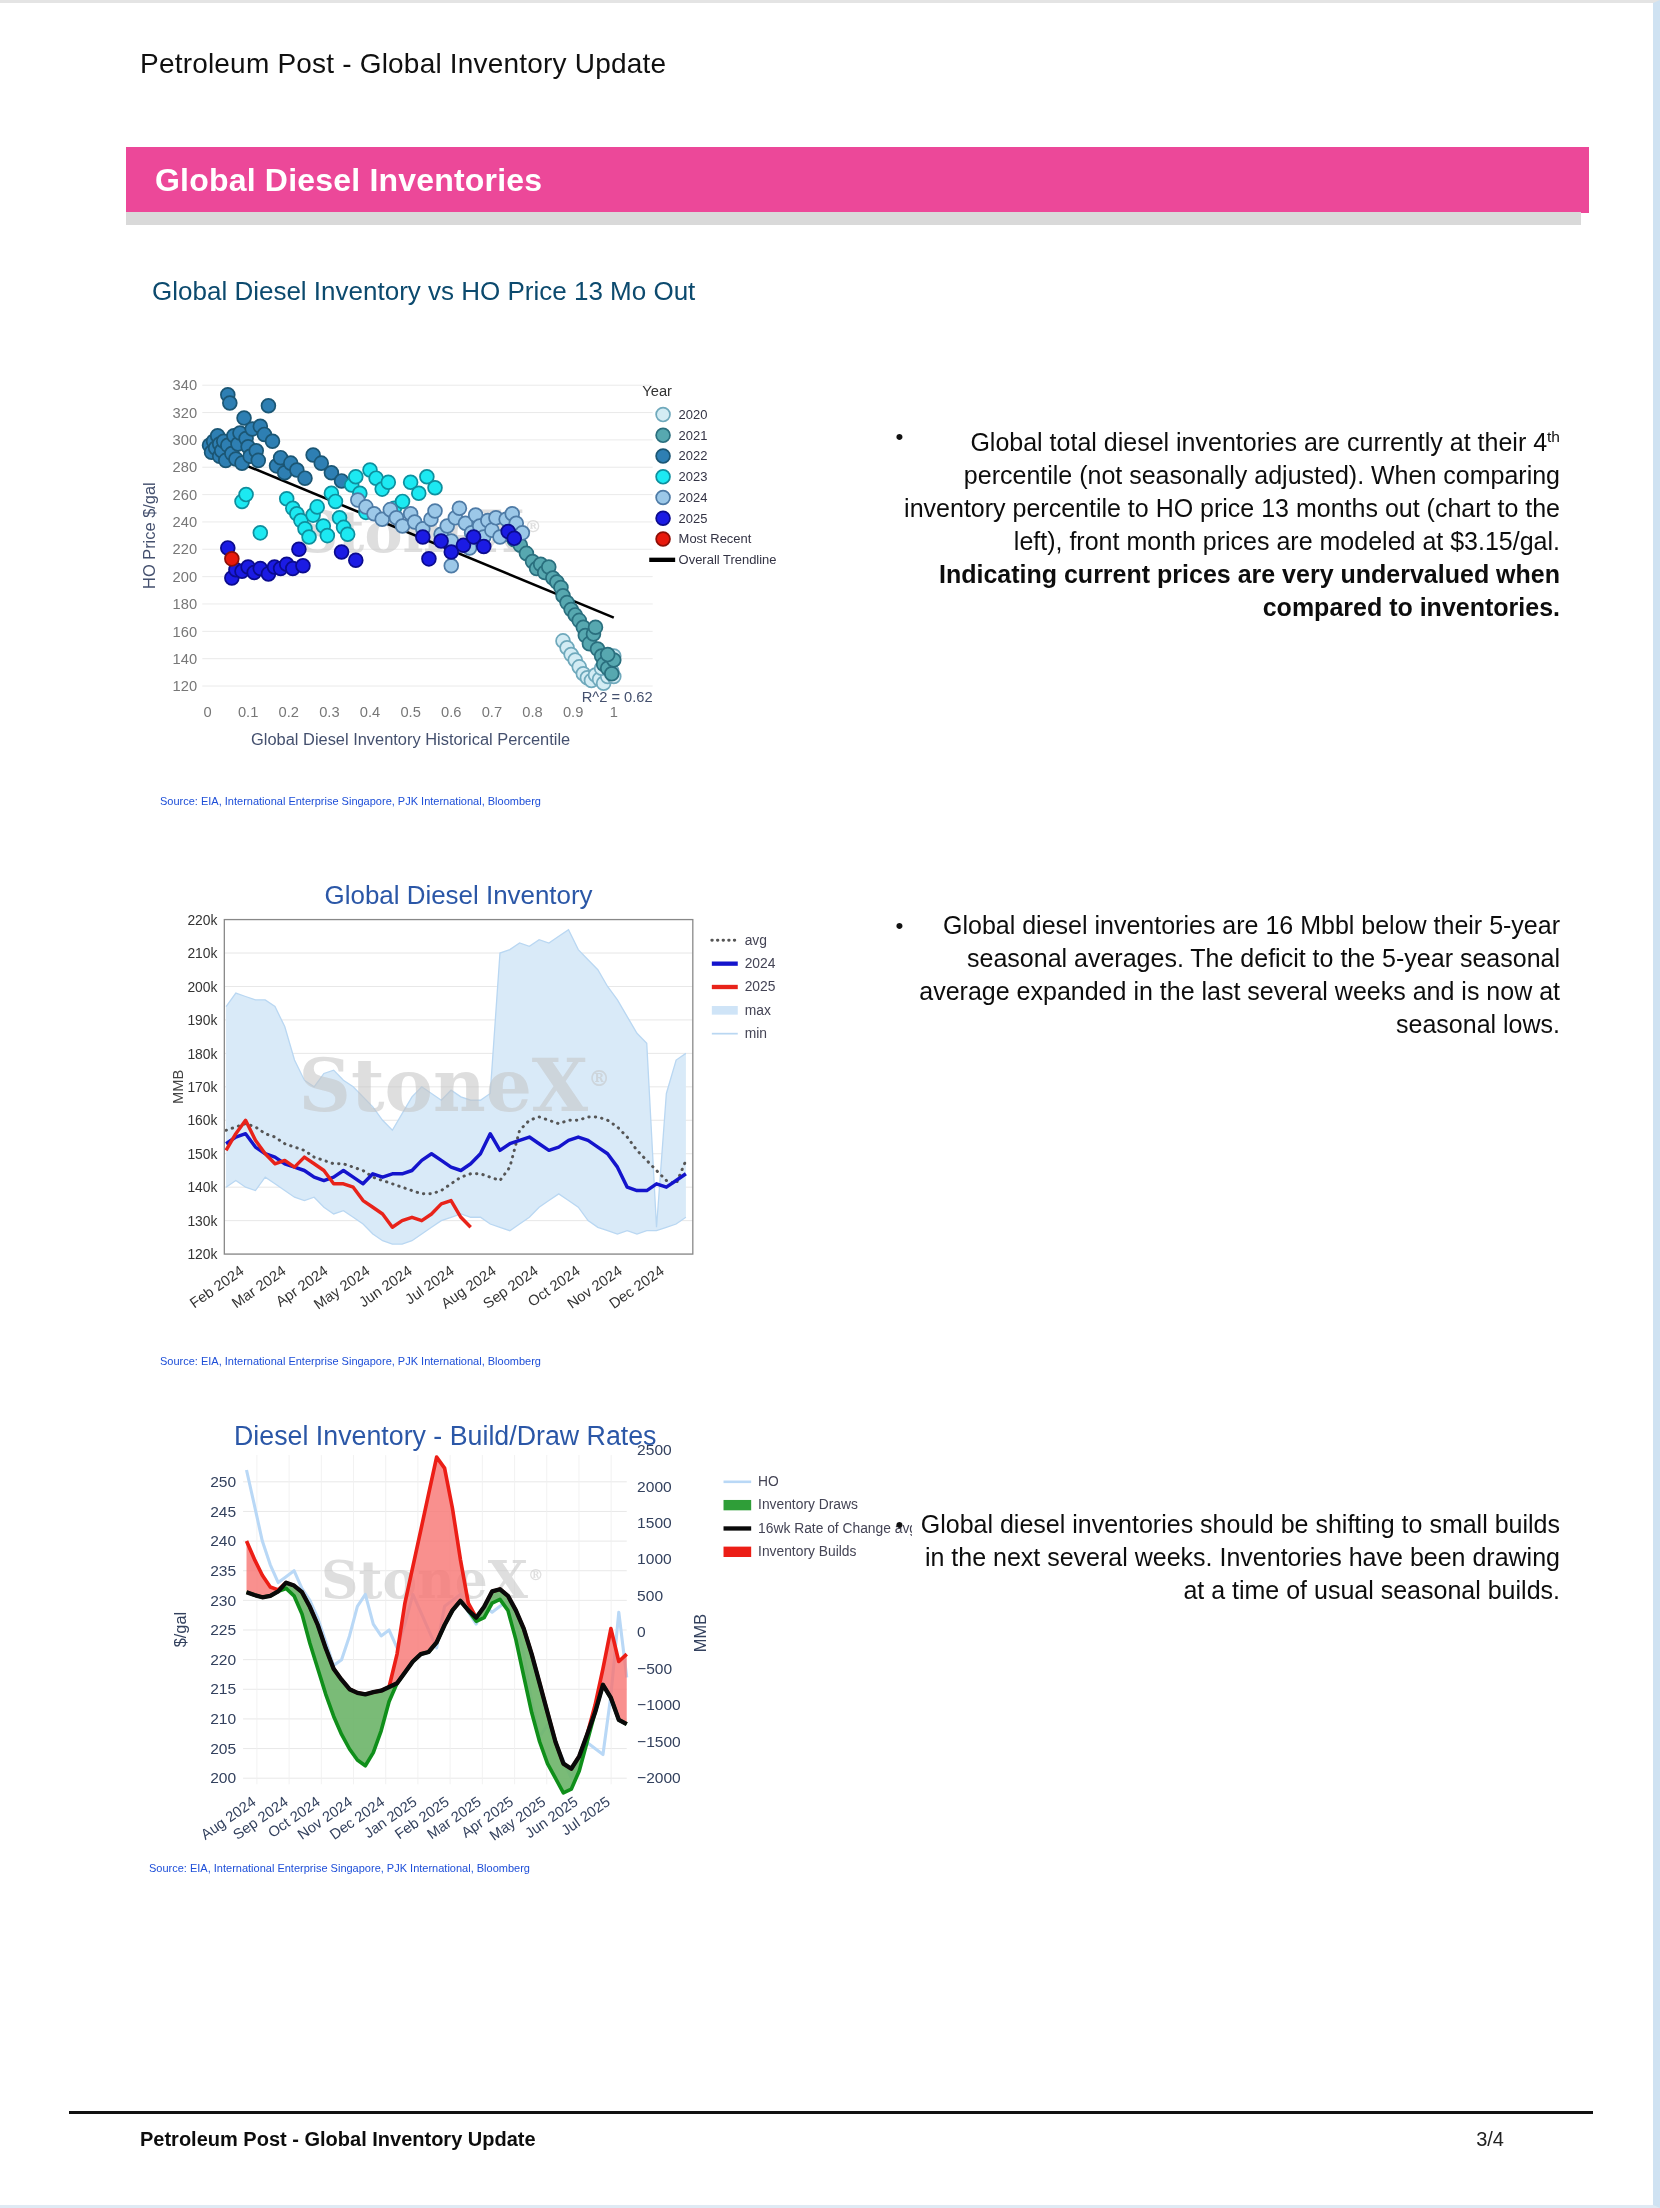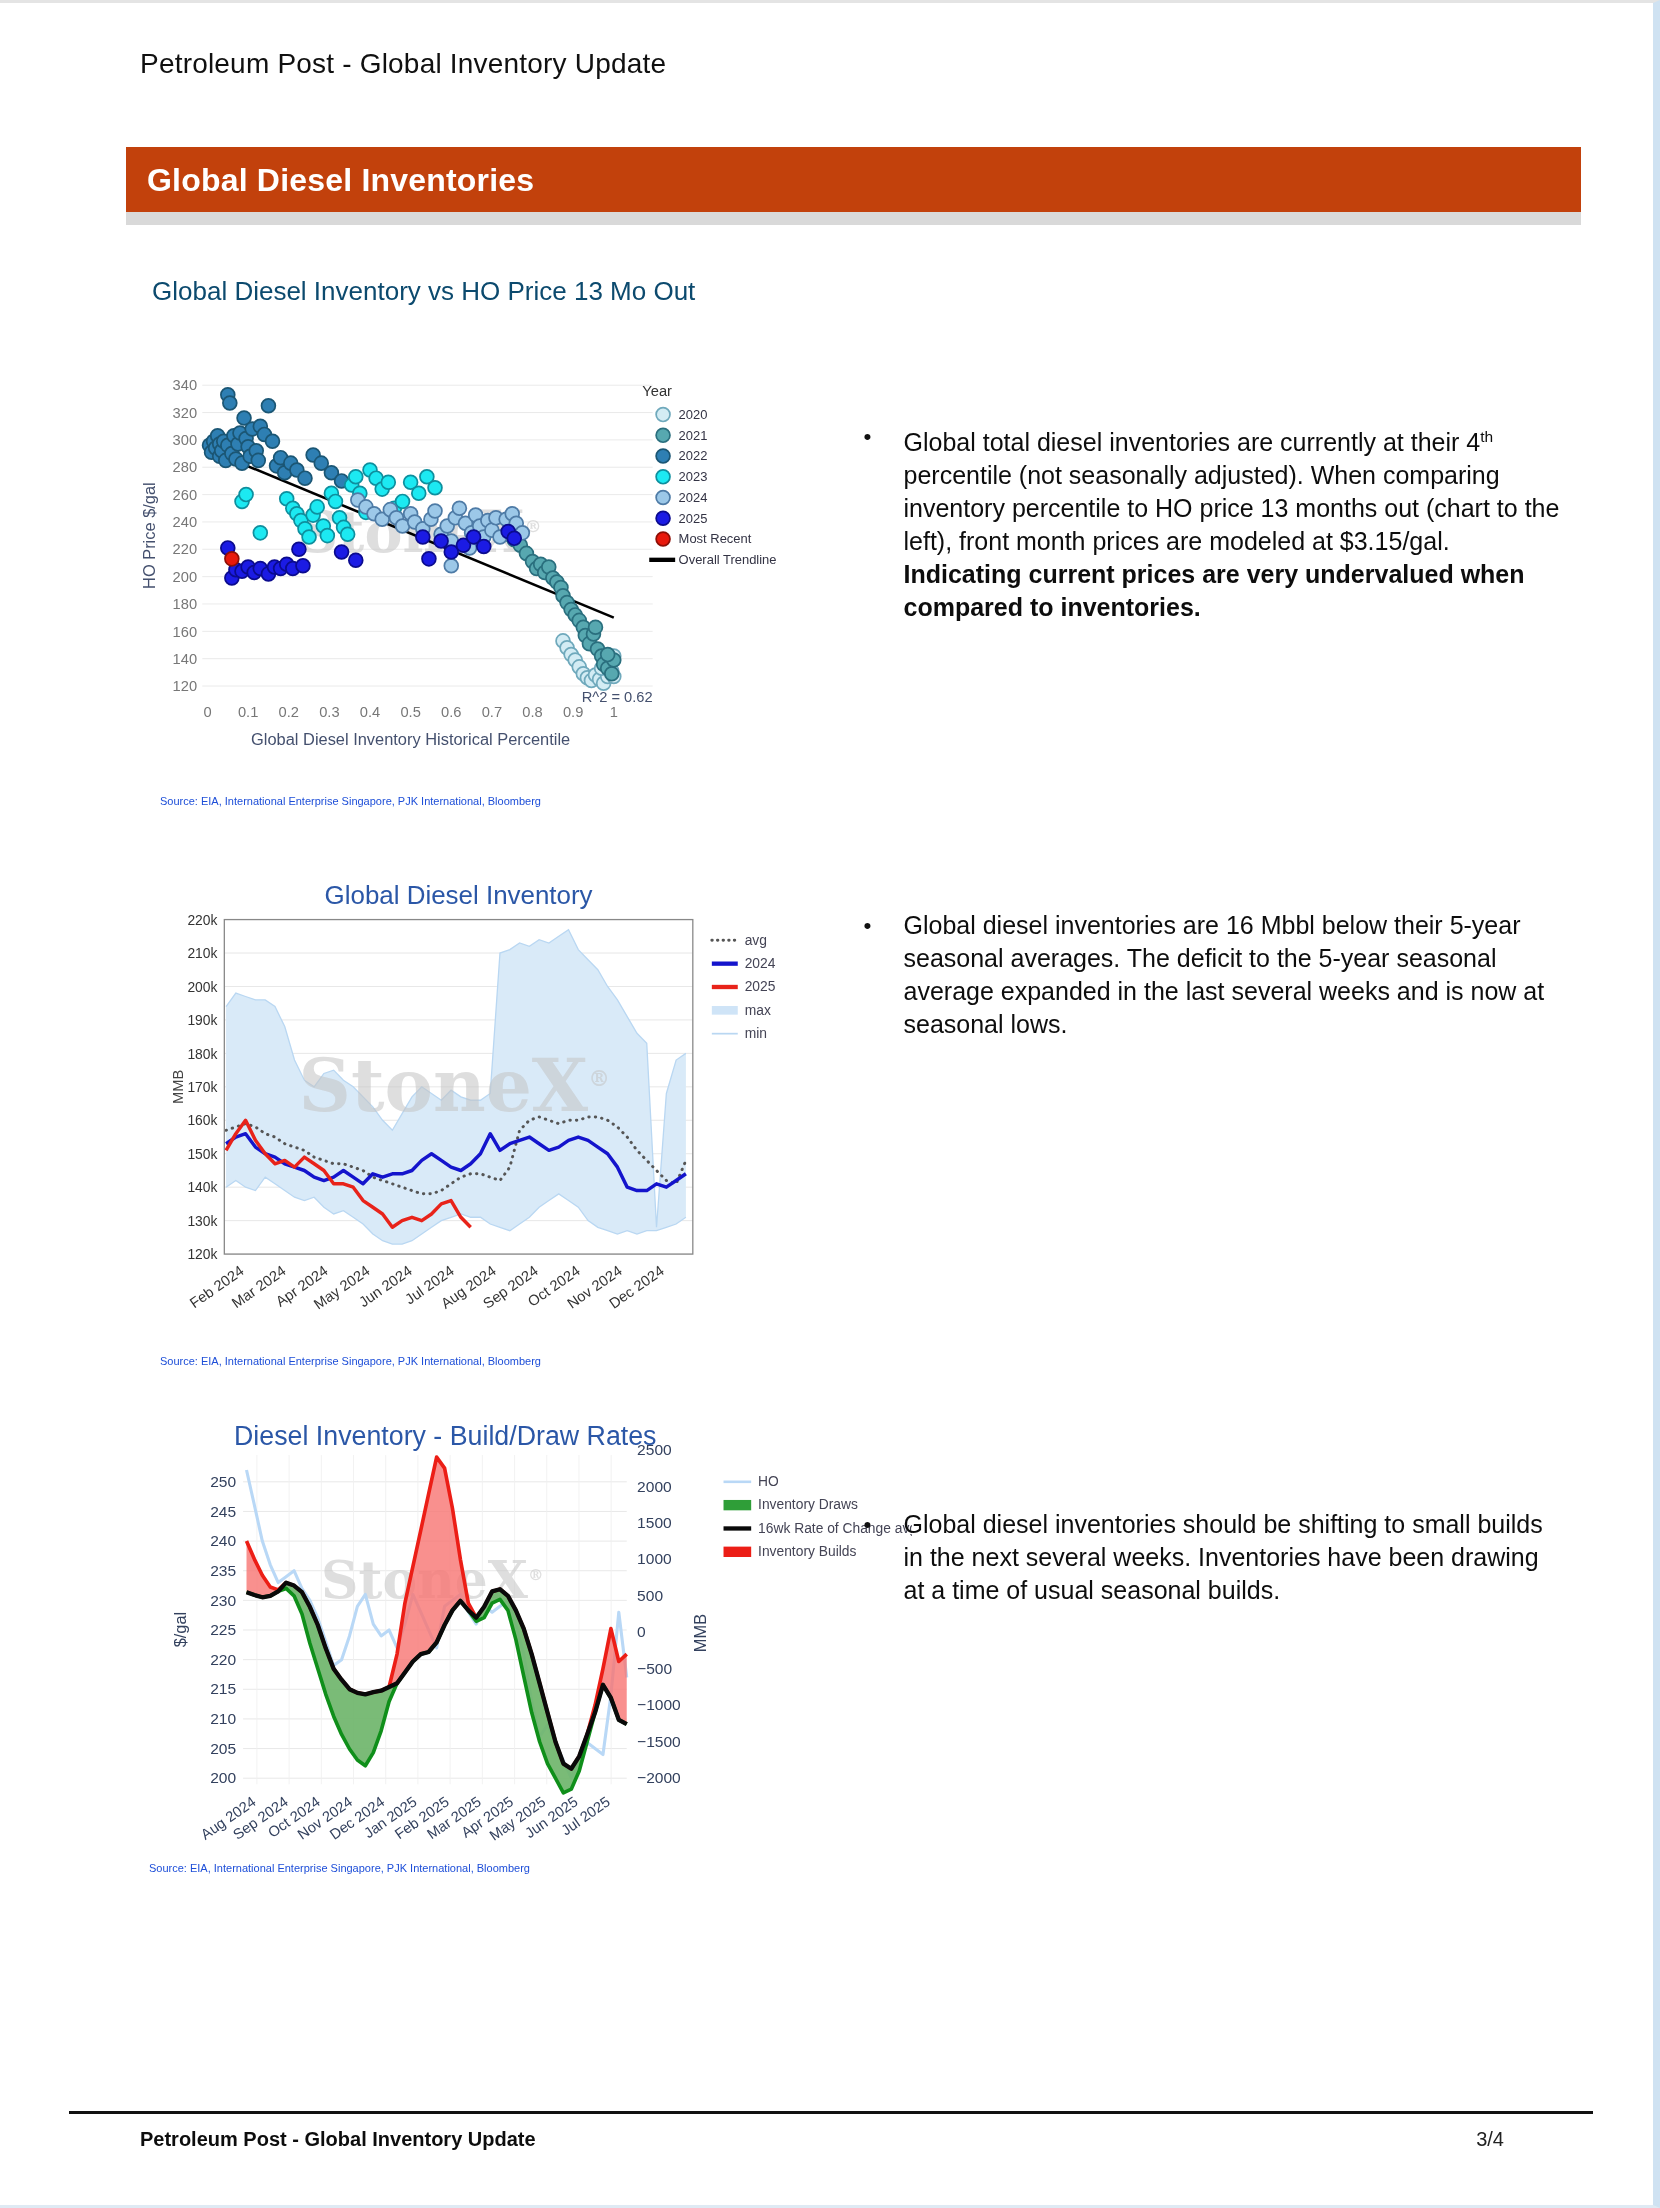--- a/index.html
+++ b/index.html
@@ -2,23 +2,23 @@
 <html style="font-size:14px"><head>
 <meta charset="utf-8">
 <style>
   html,body{margin:0;padding:0;background:#ffffff;}
   body{
     width:1660px;height:2208px;position:relative;overflow:hidden;
     font-family:"Liberation Sans", sans-serif;color:#111;
     box-sizing:border-box;
     border-top:3.5px solid #e4e4e4;border-right:7px solid #cfe2f2;border-bottom:3.5px solid #dfeaf4;
   }
-  .abs{position:absolute;}
+  .abs{position:absolute;text-align:right;}
   .header-title{left:140px;top:45px;font-size:28px;font-weight:500;color:#101010;letter-spacing:0.2px;}
-  .banner{left:126px;top:144px;width:1455px;height:66px;background:#c2410c;display:flex;align-items:center;}
+  .banner{left:126px;top:144px;width:1455px;height:66px;background:#ec4899;display:flex;align-items:center;padding-left:8px;}
   .banner span{color:#ffffff;font-weight:700;font-size:32px;padding-left:21px;letter-spacing:0.2px;}
   .banner-shadow{left:126px;top:209px;width:1455px;height:13px;background:#d9d9d9;}
   .section-heading{left:152px;top:273px;font-size:26px;font-weight:500;color:#0c4a6e;}
   .chart-svg{position:absolute;}
   .source{font-size:11px;color:#1d4ed8;}
   .src1{left:160px;top:792px;}
   .src2{left:160px;top:1352px;}
   .src3{left:149px;top:1859px;}
   .bullet{position:absolute;width:700px;display:flex;}
   .bullet .dot{width:40px;flex:0 0 40px;font-size:22.5px;line-height:33px;color:#111;padding-left:3.5px;}

